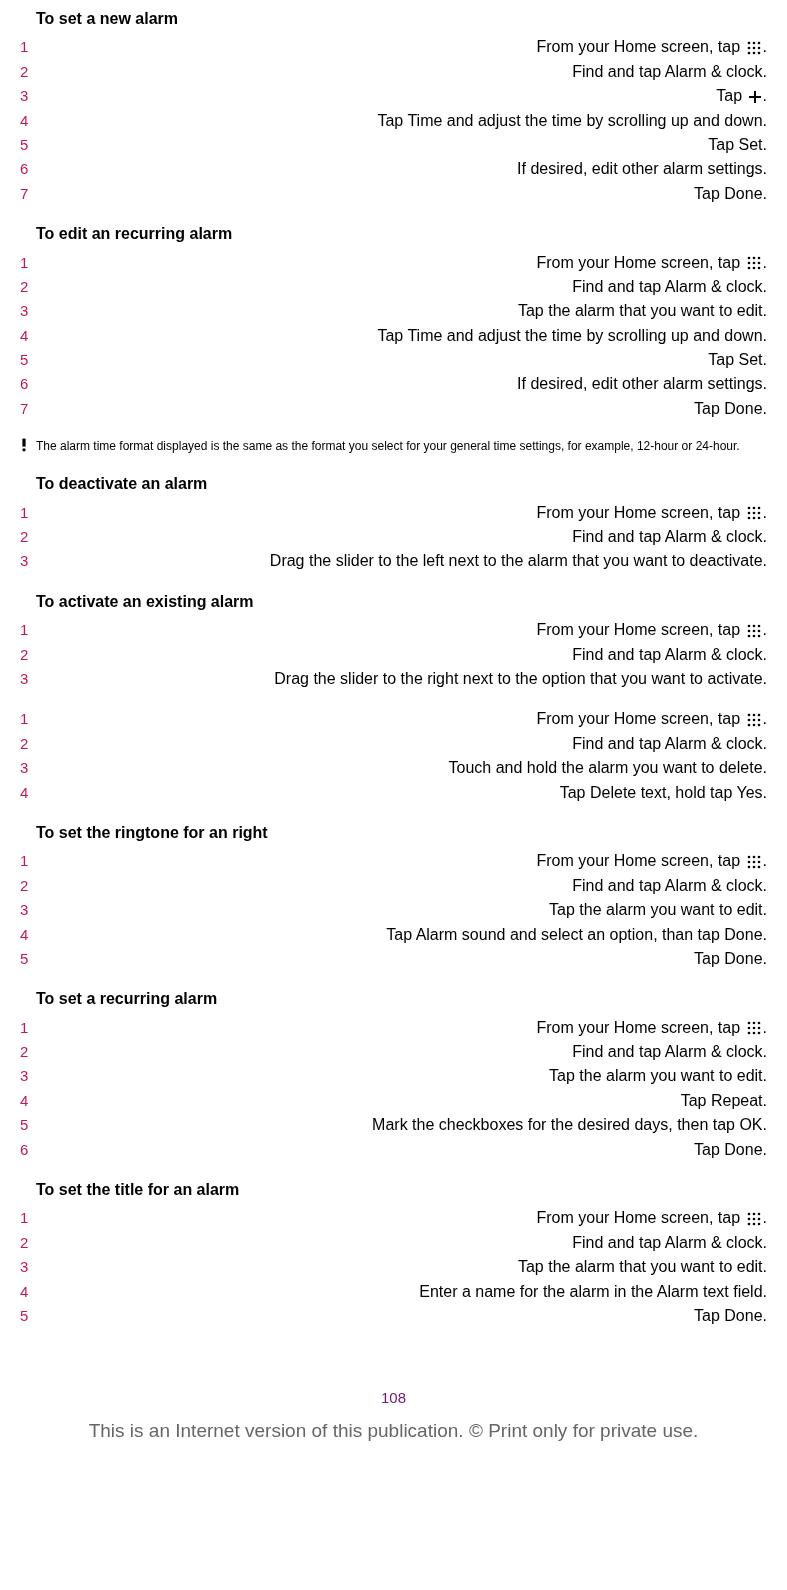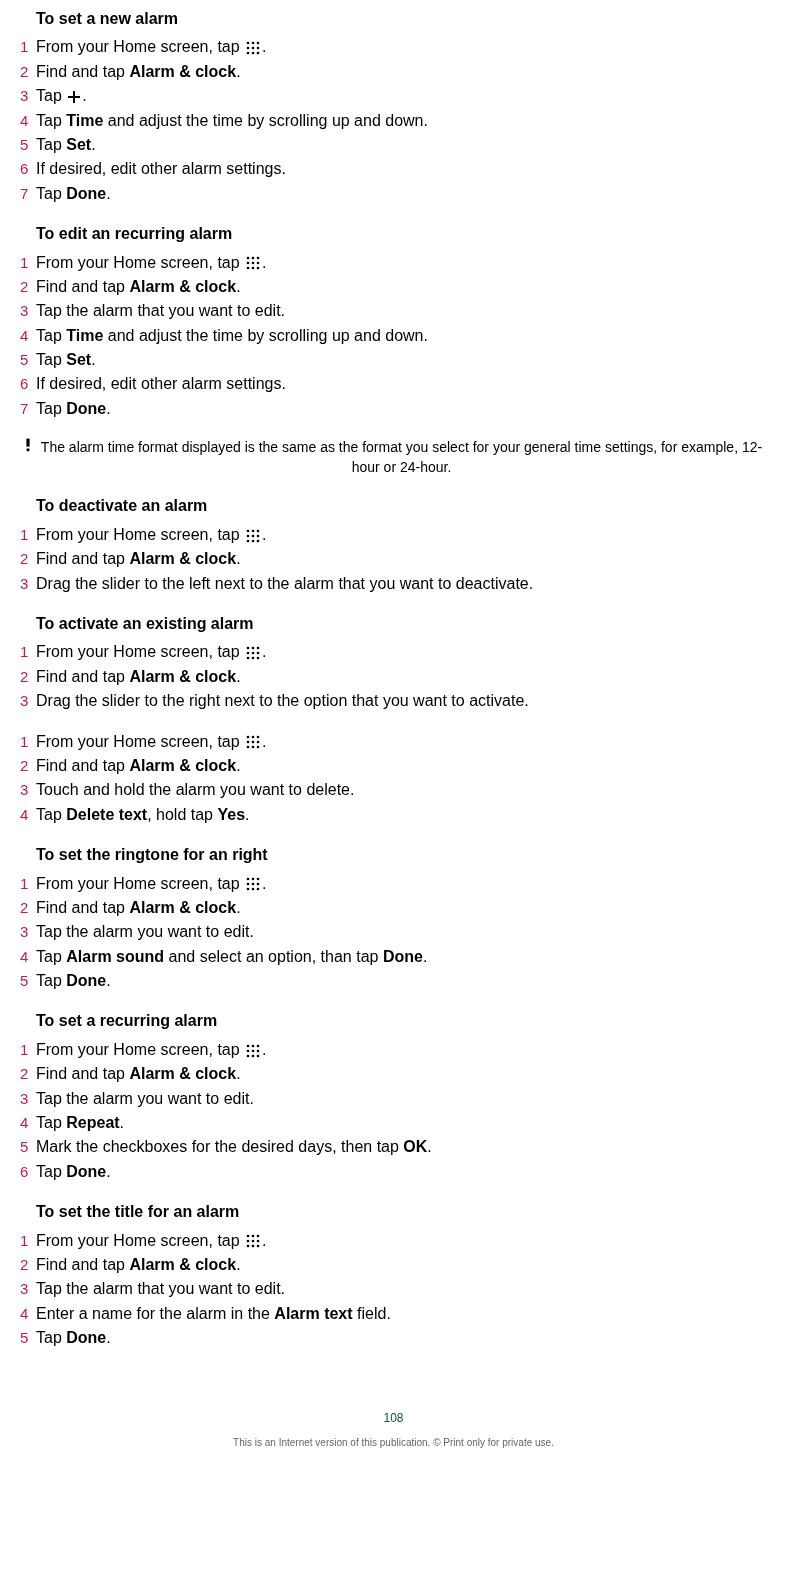--- a/index.html
+++ b/index.html
@@ -34,60 +34,60 @@
     .step-num {
       color: #c2185b;
       font-weight: normal;
       width: 16px;
       flex-shrink: 0;
       text-align: left;
       font-size: 15px;
     }
     .step-text {
       flex: 1;
+      text-align: right;
     }
     .step-text .bold {
-      font-weight: bold;
+      font-weight: normal;
     }
     .icon-inline {
       display: inline-block;
       vertical-align: middle;
       margin: 0 2px;
     }
     .note-row {
       display: flex;
       align-items: flex-start;
       margin-top: 10px;
       margin-bottom: 18px;
-      font-size: 14px;
-      text-align: center;
+      font-size: 12px;
     }
     .note-icon {
       width: 16px;
       flex-shrink: 0;
       font-weight: bold;
       font-size: 16px;
       line-height: 1;
     }
     .note-text {
       flex: 1;
     }
     .footer {
       text-align: center;
       margin-top: 60px;
       padding-bottom: 20px;
     }
     .page-num {
-      color: #14532d;
-      font-size: 12px;
+      color: #701a75;
+      font-size: 15px;
       margin-bottom: 10px;
     }
     .footer-text {
       color: #666;
-      font-size: 10px;
+      font-size: 19px;
     }
     svg.apps-icon {
       width: 14px;
       height: 14px;
     }
     svg.plus-icon {
       width: 12px;
       height: 12px;
     }
   </style>

